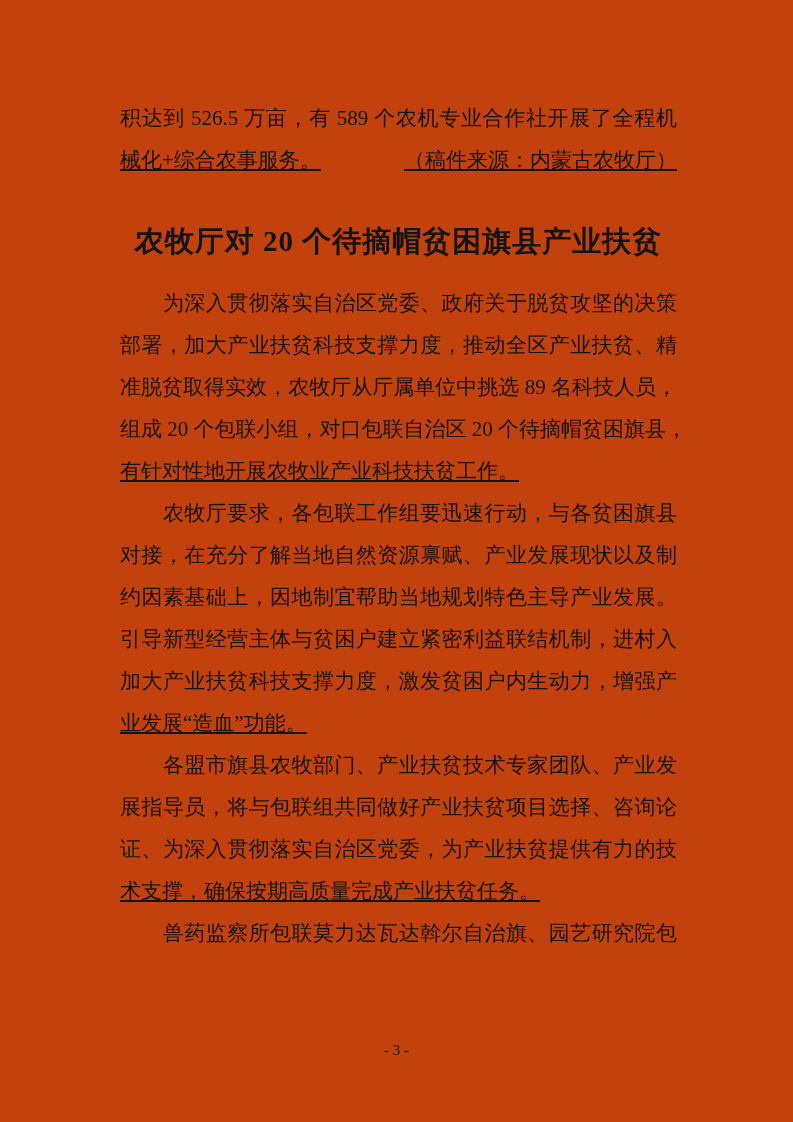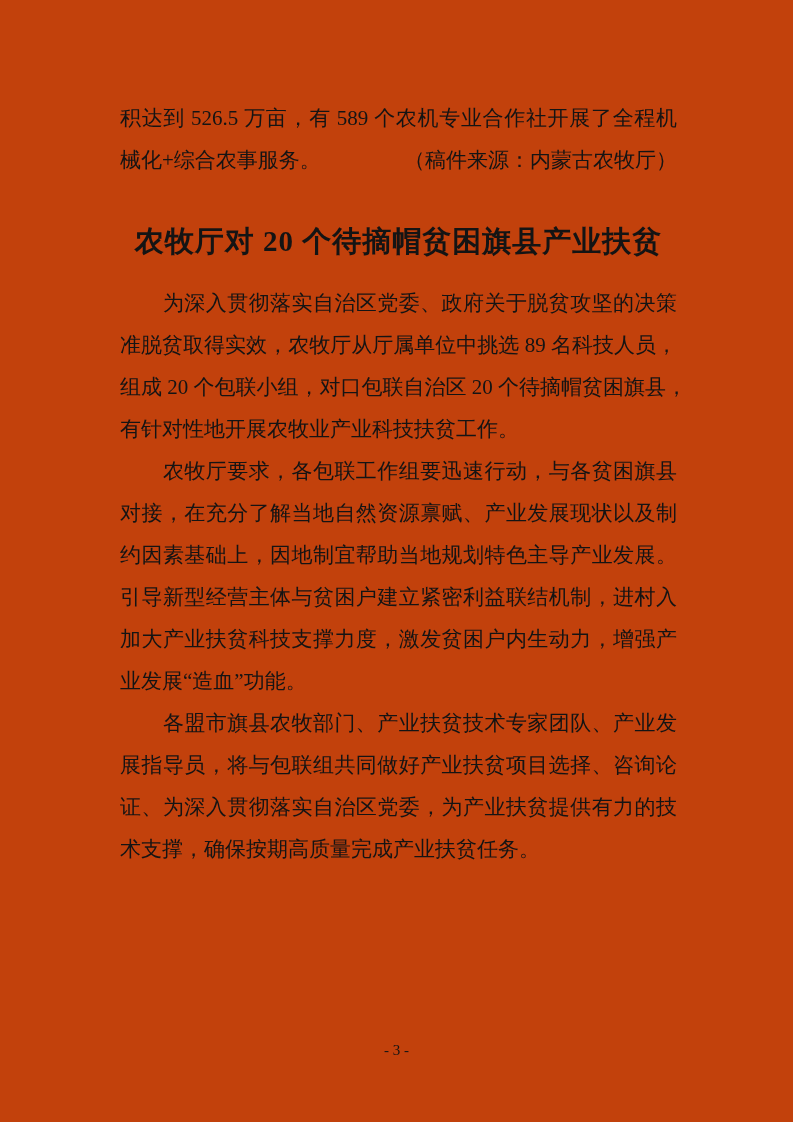--- a/index.html
+++ b/index.html
@@ -26,20 +26,21 @@
     font-size: 21px;
     height: 42px;
     line-height: 42px;
     text-align: justify;
     text-align-last: justify;
     white-space: nowrap;
   }
   .line.para-end {
     text-align: right;
     text-align-last: left;
+    text-decoration: underline;
   }
   .intro-line-2 {
     display: flex;
     justify-content: space-between;
     align-items: baseline;
   }
   .intro-line-2 span {
     white-space: nowrap;
   }
   
@@ -82,30 +83,32 @@
         <span>（稿件来源：内蒙古农牧厅）</span>
       </div>
     </div>
 
     <div class="title-block">
       <div class="title-line">农牧厅对 20 个待摘帽贫困旗县产业扶贫</div>
     </div>
 
     <div class="body-block">
       <div class="line">　　为深入贯彻落实自治区党委、政府关于脱贫攻坚的决策</div>
+      <div class="line">部署，加大产业扶贫科技支撑力度，推动全区产业扶贫、精</div>
       <div class="line">准脱贫取得实效，农牧厅从厅属单位中挑选 89 名科技人员，</div>
       <div class="line">组成 20 个包联小组，对口包联自治区 20 个待摘帽贫困旗县，</div>
       <div class="line para-end">有针对性地开展农牧业产业科技扶贫工作。</div>
       <div class="line">　　农牧厅要求，各包联工作组要迅速行动，与各贫困旗县</div>
       <div class="line">对接，在充分了解当地自然资源禀赋、产业发展现状以及制</div>
       <div class="line">约因素基础上，因地制宜帮助当地规划特色主导产业发展。</div>
       <div class="line">引导新型经营主体与贫困户建立紧密利益联结机制，进村入</div>
       <div class="line">加大产业扶贫科技支撑力度，激发贫困户内生动力，增强产</div>
       <div class="line para-end">业发展“造血”功能。</div>
       <div class="line">　　各盟市旗县农牧部门、产业扶贫技术专家团队、产业发</div>
       <div class="line">展指导员，将与包联组共同做好产业扶贫项目选择、咨询论</div>
       <div class="line">证、为深入贯彻落实自治区党委，为产业扶贫提供有力的技</div>
       <div class="line para-end">术支撑，确保按期高质量完成产业扶贫任务。</div>
+      <div class="line">　　兽药监察所包联莫力达瓦达斡尔自治旗、园艺研究院包</div>
     </div>
   </div>
 
   <div class="footer">- 3 -</div>
 </div>
 
 </body></html>

